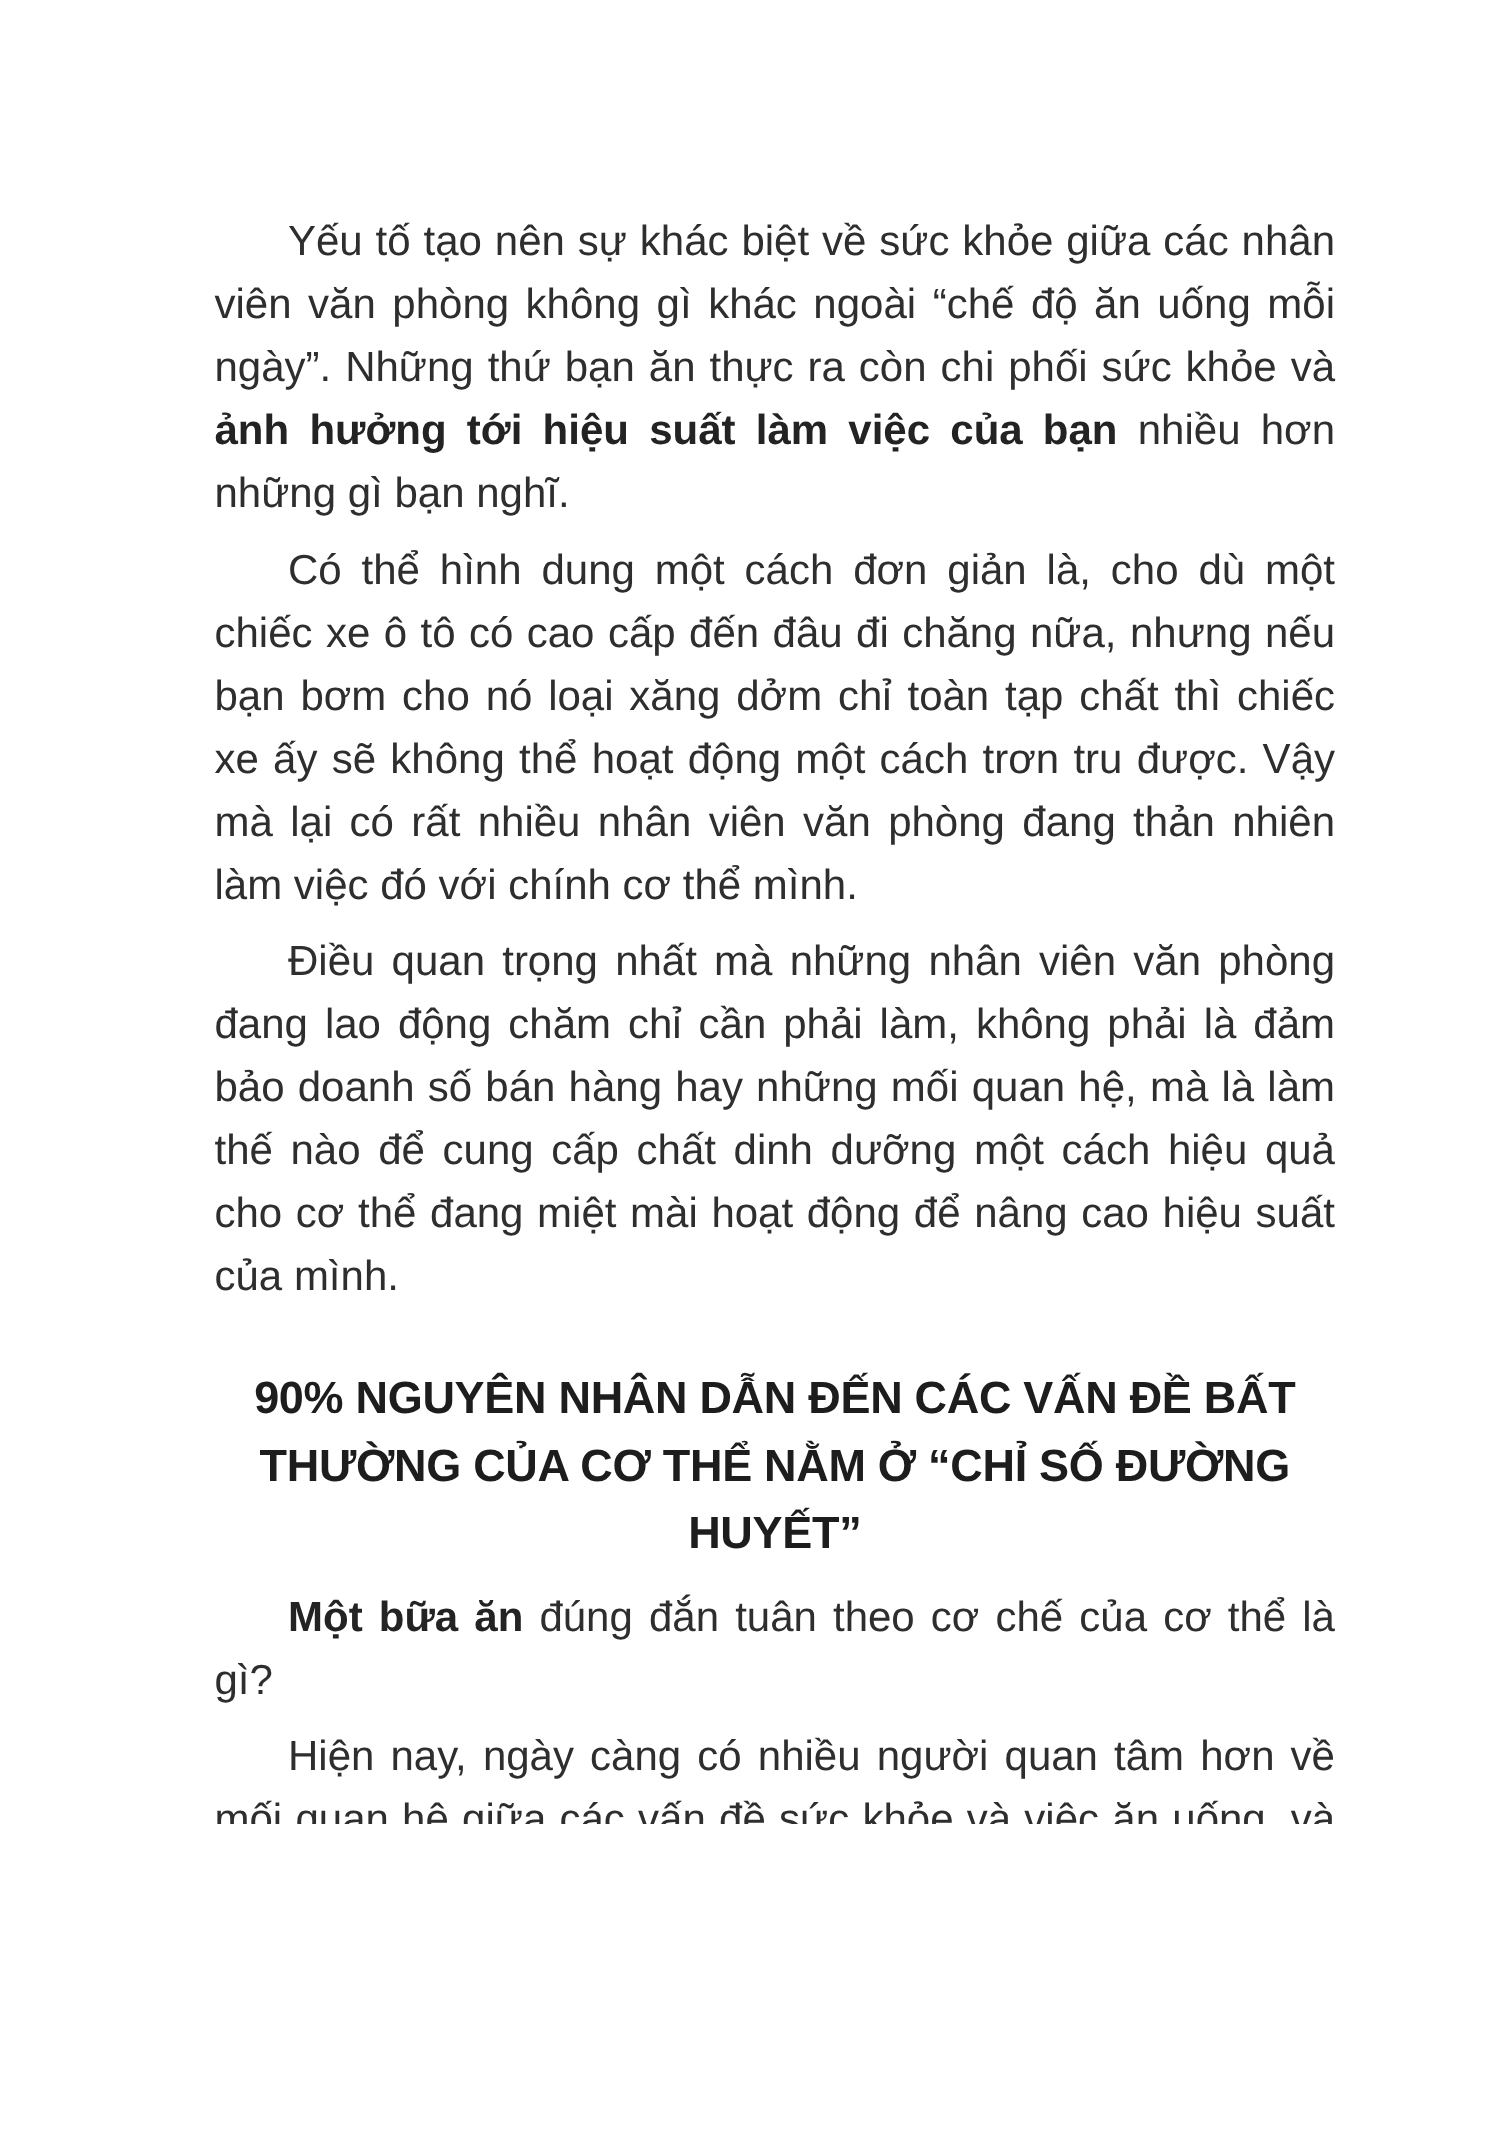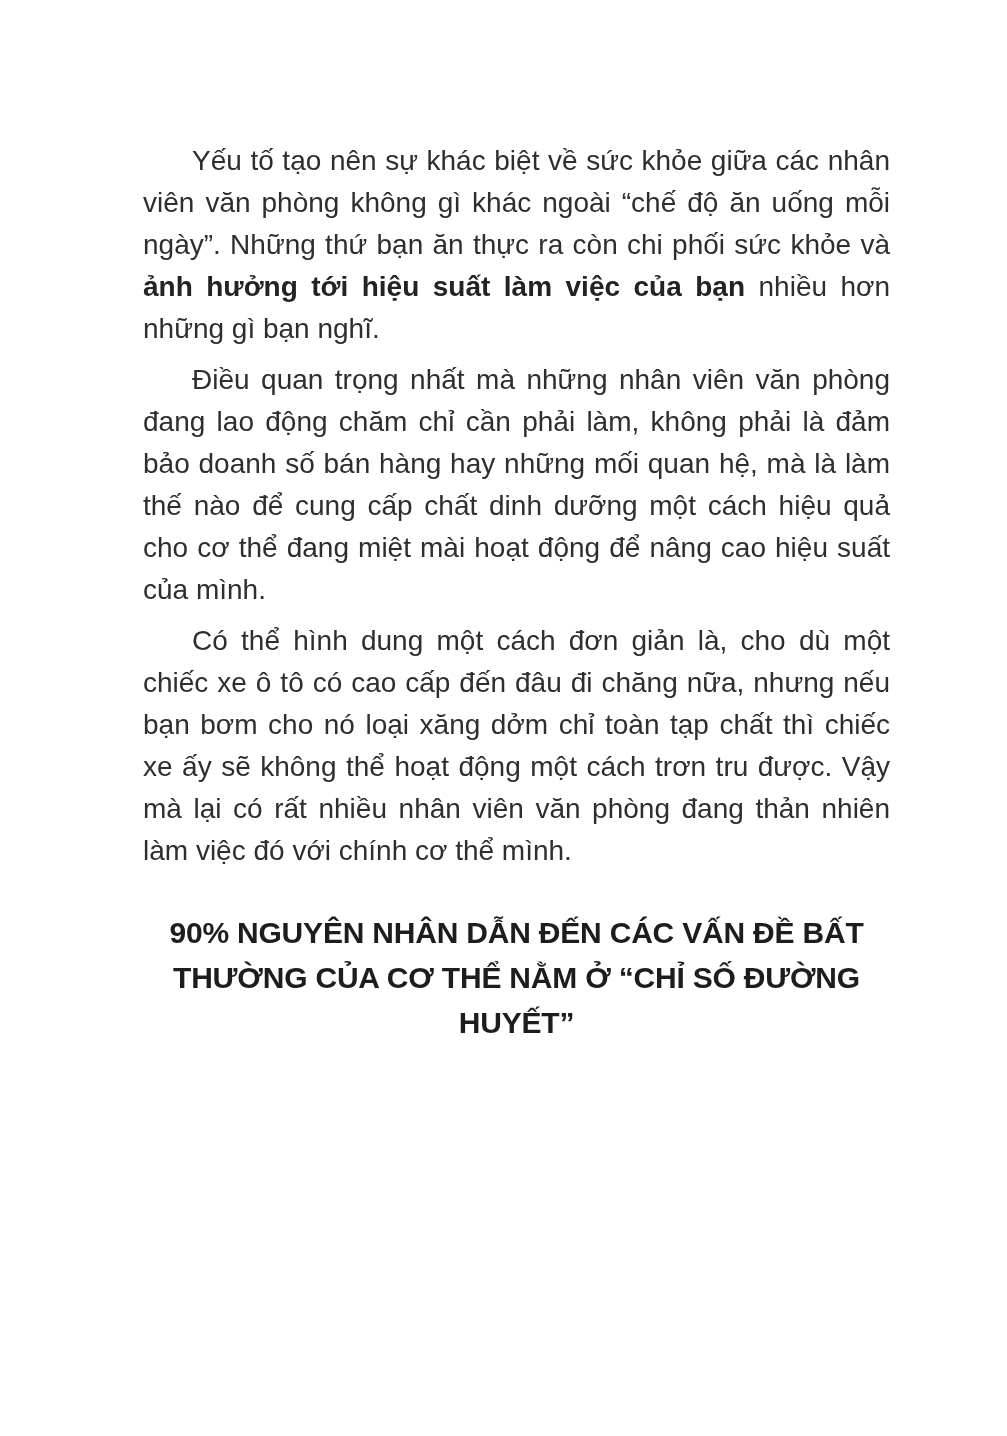--- a/index.html
+++ b/index.html
@@ -76,23 +76,25 @@
     color: #a6a6a6;
   }
 </style>
 </head>
 <body>
 
 <div class="page">
 
   <div class="content">
       <p class="body"><span>Yếu tố tạo nên sự khác biệt về sức khỏe giữa các nhân viên văn phòng không gì khác ngoài “chế độ ăn uống mỗi ngày”. Những thứ bạn ăn thực ra còn chi phối sức khỏe và </span><strong>ảnh hưởng tới hiệu suất làm việc của bạn</strong><span> nhiều hơn những gì bạn nghĩ.</span></p>
+      <p class="body"><span>Có thể hình dung một cách đơn giản là, cho dù một chiếc xe ô tô có cao cấp đến đâu đi chăng nữa, nhưng nếu bạn bơm cho nó loại xăng dởm chỉ toàn tạp chất thì chiếc xe ấy sẽ không thể hoạt động một cách trơn tru được. Vậy mà lại có rất nhiều nhân viên văn phòng đang thản nhiên làm việc đó với chính cơ thể mình.</span></p>
       <p class="body"><span>Điều quan trọng nhất mà những nhân viên văn phòng đang lao động chăm chỉ cần phải làm, không phải là đảm bảo doanh số bán hàng hay những mối quan hệ, mà là làm thế nào để cung cấp chất dinh dưỡng một cách hiệu quả cho cơ thể đang miệt mài hoạt động để nâng cao hiệu suất của mình.</span></p>
-      <p class="body"><span>Có thể hình dung một cách đơn giản là, cho dù một chiếc xe ô tô có cao cấp đến đâu đi chăng nữa, nhưng nếu bạn bơm cho nó loại xăng dởm chỉ toàn tạp chất thì chiếc xe ấy sẽ không thể hoạt động một cách trơn tru được. Vậy mà lại có rất nhiều nhân viên văn phòng đang thản nhiên làm việc đó với chính cơ thể mình.</span></p>
       <h2 class="heading"><strong>90% NGUYÊN NHÂN DẪN ĐẾN CÁC VẤN ĐỀ BẤT THƯỜNG CỦA CƠ THỂ NẰM Ở “CHỈ SỐ ĐƯỜNG HUYẾT”</strong></h2>
+      <p class="body"><strong>Một bữa ăn</strong><span> đúng đắn tuân theo cơ chế của cơ thể là gì?</span></p>
+      <p class="body continued"><span>Hiện nay, ngày càng có nhiều người quan tâm hơn về mối quan hệ giữa các vấn đề sức khỏe và việc ăn uống, và</span></p>
     </div>
 
   <div class="footer">
     <span class="page-number">6</span>
     <span class="divider"></span>
     <span class="section-title">Lời nói đầu</span>
   </div>
 
 </div>
 

